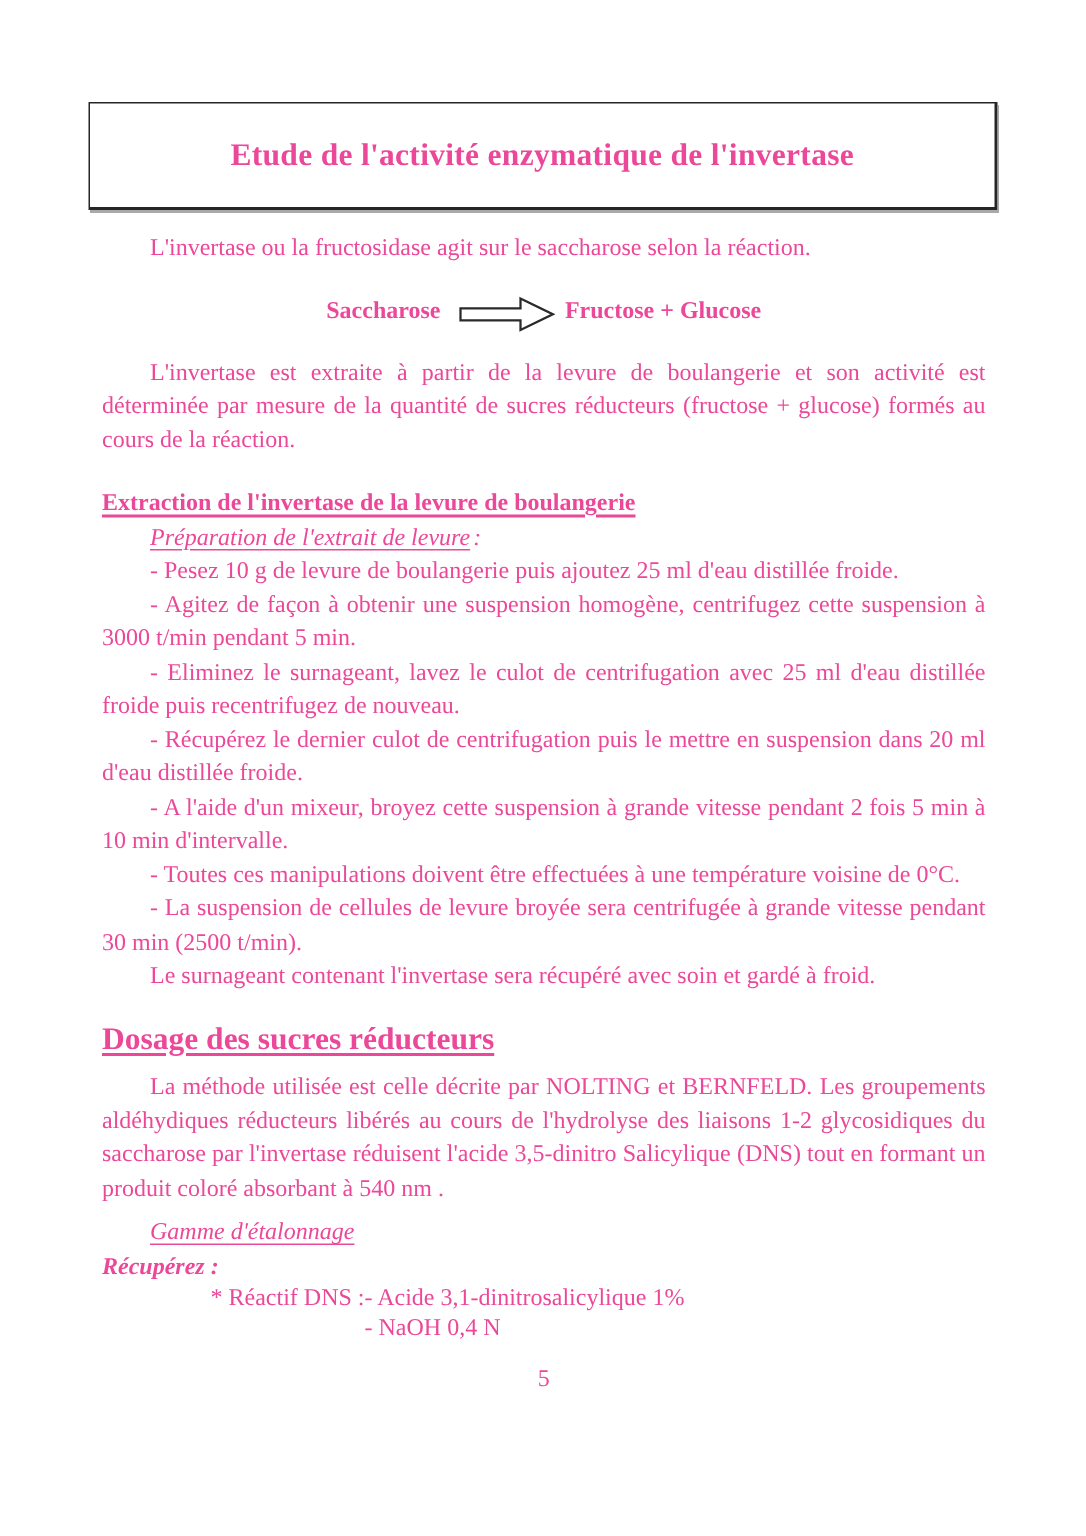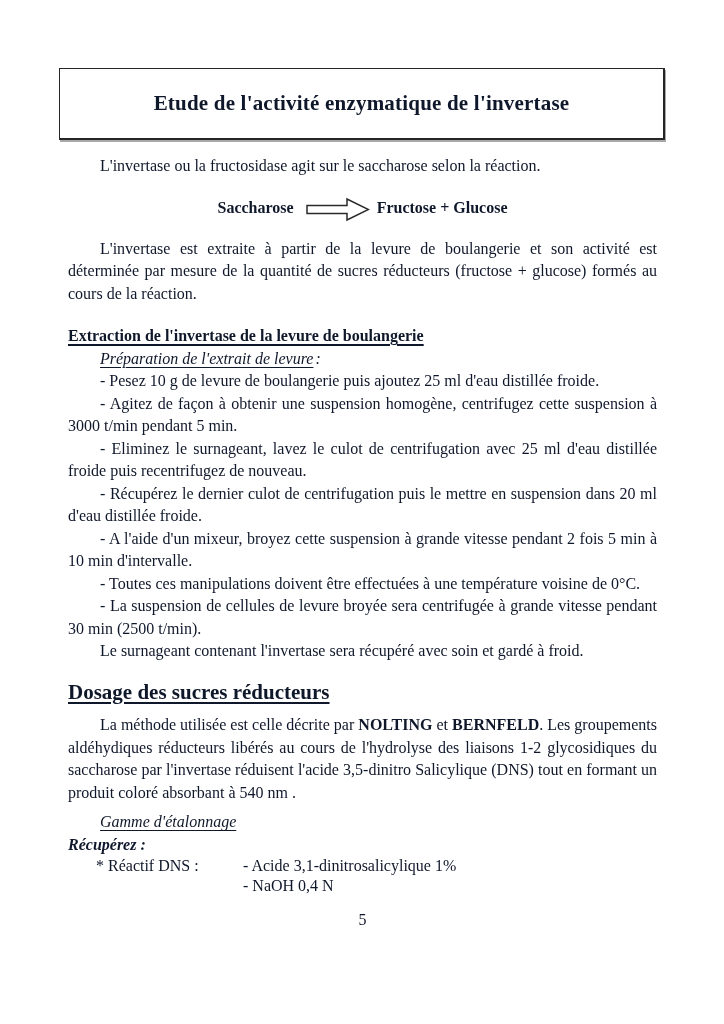--- a/index.html
+++ b/index.html
@@ -3,21 +3,21 @@
 <meta charset="utf-8">
 <style>
   * { margin: 0; padding: 0; box-sizing: border-box; }
   html, body { background: #e8e8e8; }
   .page {
     position: relative;
     width: 724px;
     height: 1024px;
     margin: 0 auto;
     background: #ffffff;
-    color: #0f172a;
+    color: #ec4899;
     font-family: "Liberation Serif", "DejaVu Serif", serif;
     font-size: 16px;
     line-height: 22.5px;
     overflow: hidden;
   }
   .content {
     margin: 0 67px 0 68px;
   }
   .title-box {
     width: 606px;
@@ -67,24 +67,24 @@
     text-decoration: underline;
     text-underline-offset: 3px;
     text-decoration-thickness: 1.2px;
     padding-right: 2px;
     font-style: italic;
   }
   .method { margin-top: 11px; }
   .gamme { margin-top: 7px; }
   .reactifs-label { font-weight: bold; font-style: italic; }
   .dns-row { display: flex; align-items: flex-start; }
-  .dns-label { width: 175px; padding-left: 28px; flex: 0 0 auto; line-height: 20px; }
+  .dns-label { width: 175px; padding-left: 28px; flex: 0 0 auto; line-height: 20px; text-align: right; }
   .dns-items { flex: 1; line-height: 19.5px; }
   .page-number { margin-top: 14px; text-align: center; }
-  b { font-weight: bold; }
+  b { font-weight: normal; }
 </style>
 </head>
 <body>
 
 <div class="page">
 
   <div class="title-box">
     <h1>Etude de l'activité enzymatique de l'invertase</h1>
   </div>
 

